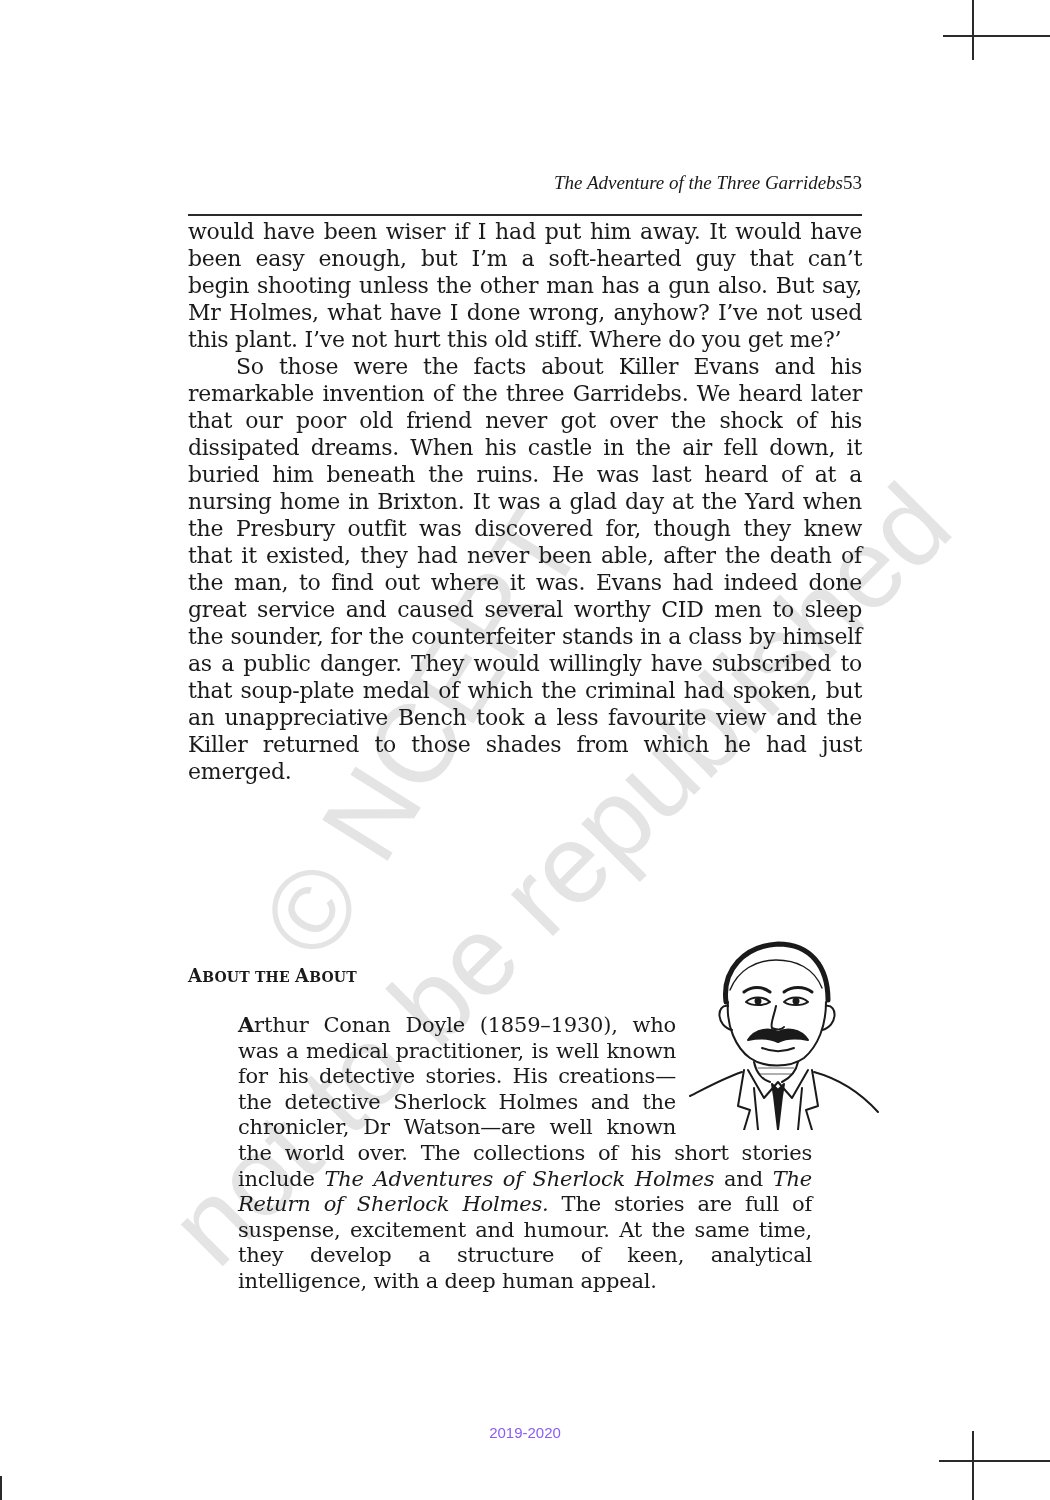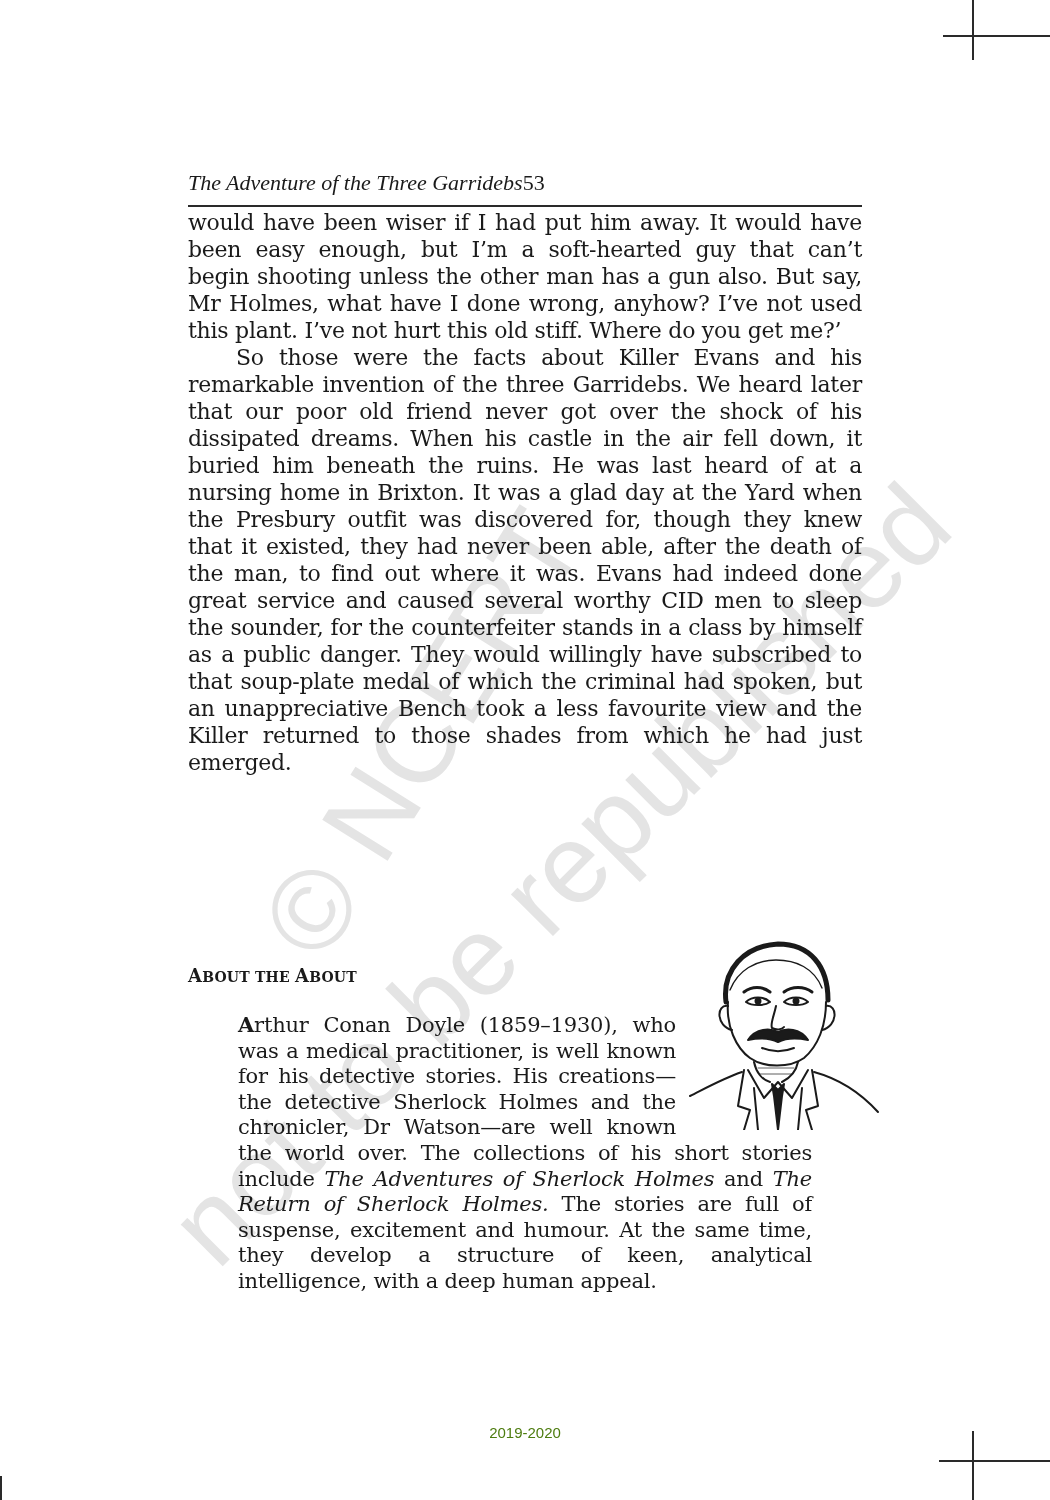--- a/index.html
+++ b/index.html
@@ -30,26 +30,26 @@
     }
     .page {
       position: absolute;
       left: 188px;
       top: 170px;
       width: 674px;
       z-index: 1;
     }
     .running-head {
       display: flex;
-      justify-content: flex-start;
+      justify-content: flex-end;
       align-items: baseline;
       font-family: "Liberation Serif", "DejaVu Serif", serif;
-      font-size: 22px;
+      font-size: 19px;
       line-height: 26px;
-      padding-bottom: 9px;
+      padding-bottom: 18px;
       border-bottom: 2px solid #2a2a2a;
     }
     .running-head .title { font-style: italic; }
     .body-text {
       font-family: "DejaVu Serif", "Liberation Serif", serif;
       font-size: 22px;
       line-height: 27px;
       text-align: justify;
       margin-top: 2px;
       letter-spacing: -0.25px;
@@ -91,21 +91,21 @@
     }
     .author-block .drop { font-weight: bold; }
     .footer {
       position: absolute;
       left: 0;
       width: 1050px;
       top: 1424px;
       text-align: center;
       font-family: "Liberation Sans", "DejaVu Sans", sans-serif;
       font-size: 15px;
-      color: #4d7c0f;
+      color: #8b5cf6;
       z-index: 1;
     }
   </style>
 </head>
 <body>
 
 <div class="crop-mark" style="left:972px; top:0; width:2px; height:60px;"></div>
 <div class="crop-mark" style="left:943px; top:35px; width:107px; height:2px;"></div>
 <div class="crop-mark" style="left:972px; top:1431px; width:2px; height:69px;"></div>
 <div class="crop-mark" style="left:939px; top:1460px; width:111px; height:2px;"></div>

